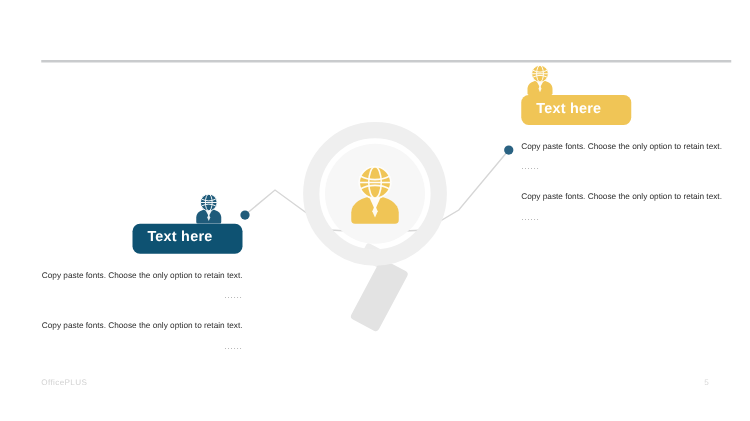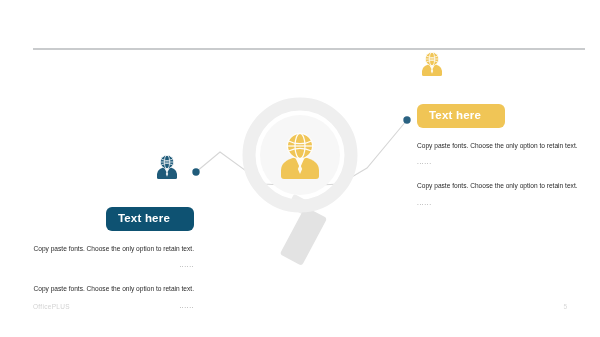--- a/index.html
+++ b/index.html
@@ -52,21 +52,20 @@
     box-sizing: border-box;
     min-width: 82px;
     padding: 5px 24px 6px 12px;
     border-radius: 6px;
     color: #ffffff;
     font-size: 11.5px;
     font-weight: bold;
     letter-spacing: .2px;
     text-align: center;
     line-height: 1.1;
-    margin-top: 28px;
   }
   .pill-blue   { background: #0e5272; }
   .pill-yellow { background: #f0c556; }
 
   .group-left  .pill-wrap { text-align: right; }
   .group-right .pill-wrap { text-align: left; }
 
   .body-block { margin-top: 12px; }
   .body-text {
     font-size: 6.6px;

